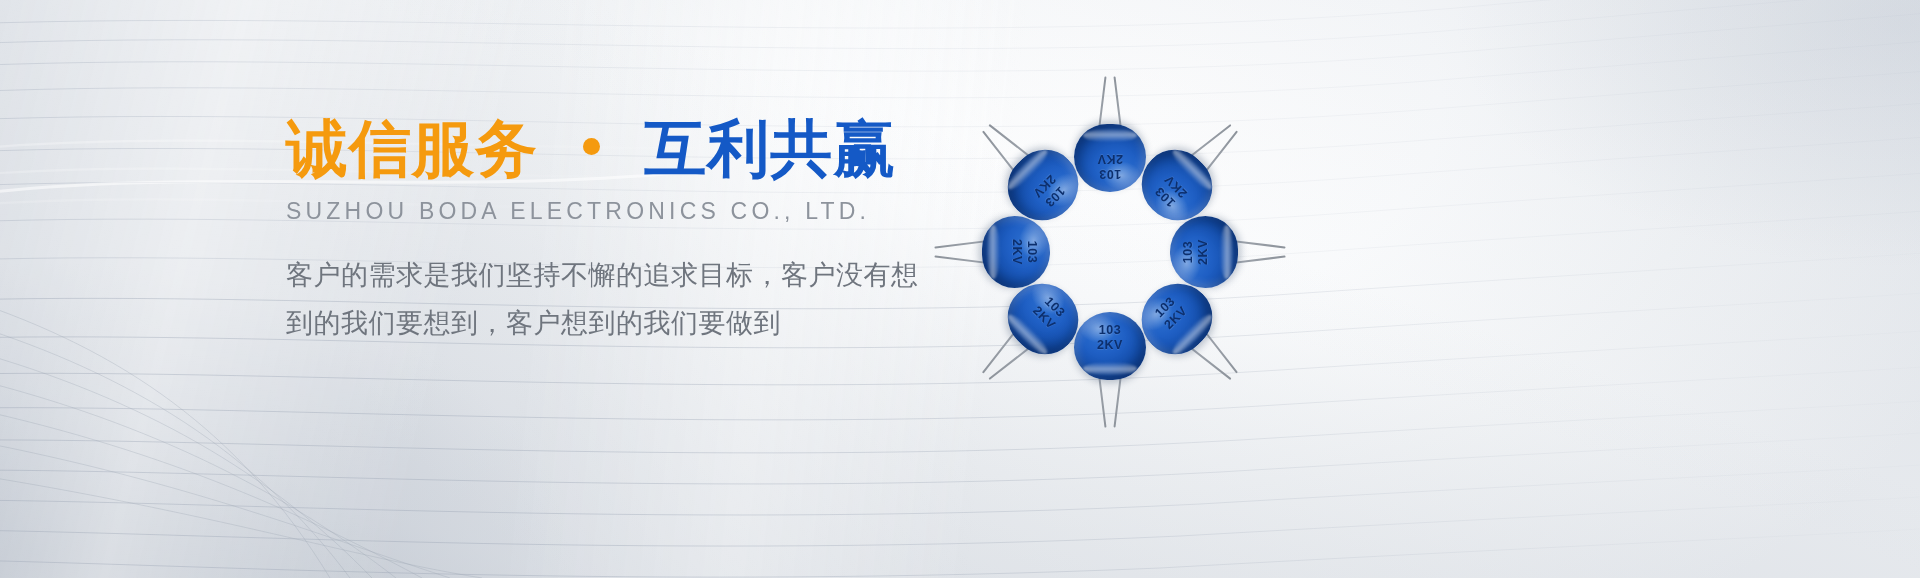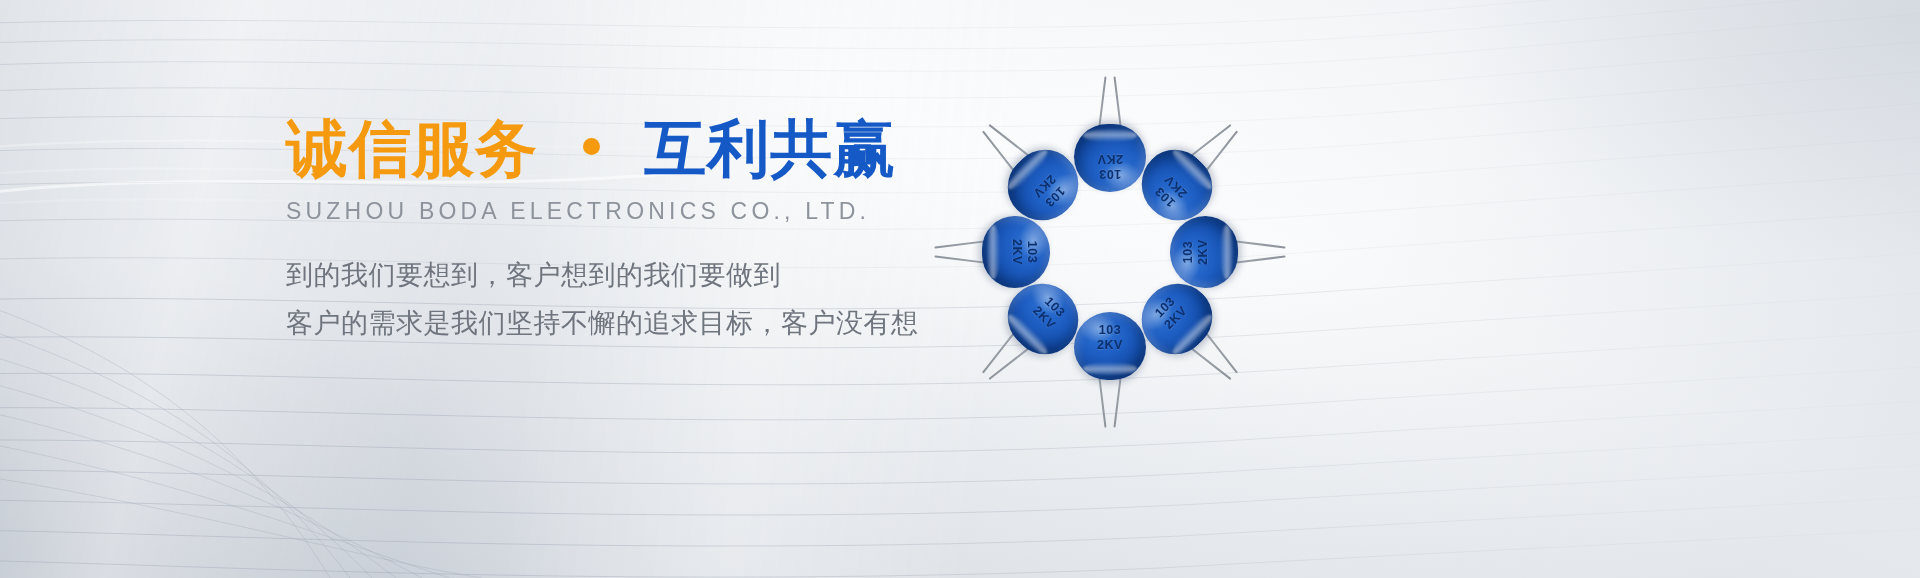--- a/index.html
+++ b/index.html
@@ -227,22 +227,22 @@
 
     <div class="headline">
       <span class="hl-a">诚信服务</span>
       <span class="hl-dot"></span>
       <span class="hl-b">互利共赢</span>
     </div>
 
     <div class="subline">SUZHOU BODA ELECTRONICS CO., LTD.</div>
 
     <div class="desc">
+      <span class="line">客户的需求是我们坚持不懈的追求目标，客户没有想</span>
       <span class="line">到的我们要想到，客户想到的我们要做到</span>
-      <span class="line">客户的需求是我们坚持不懈的追求目标，客户没有想</span>
     </div>
 
   </div>
 
   <div class="ring" id="cap-ring">
       <div class="cap-slot" style="transform: translate(0px, -118px);">
         <div class="cap" style="transform: rotate(180deg);">
           <div class="cap-leads">
             <div class="lead l"></div>
             <div class="lead r"></div>

